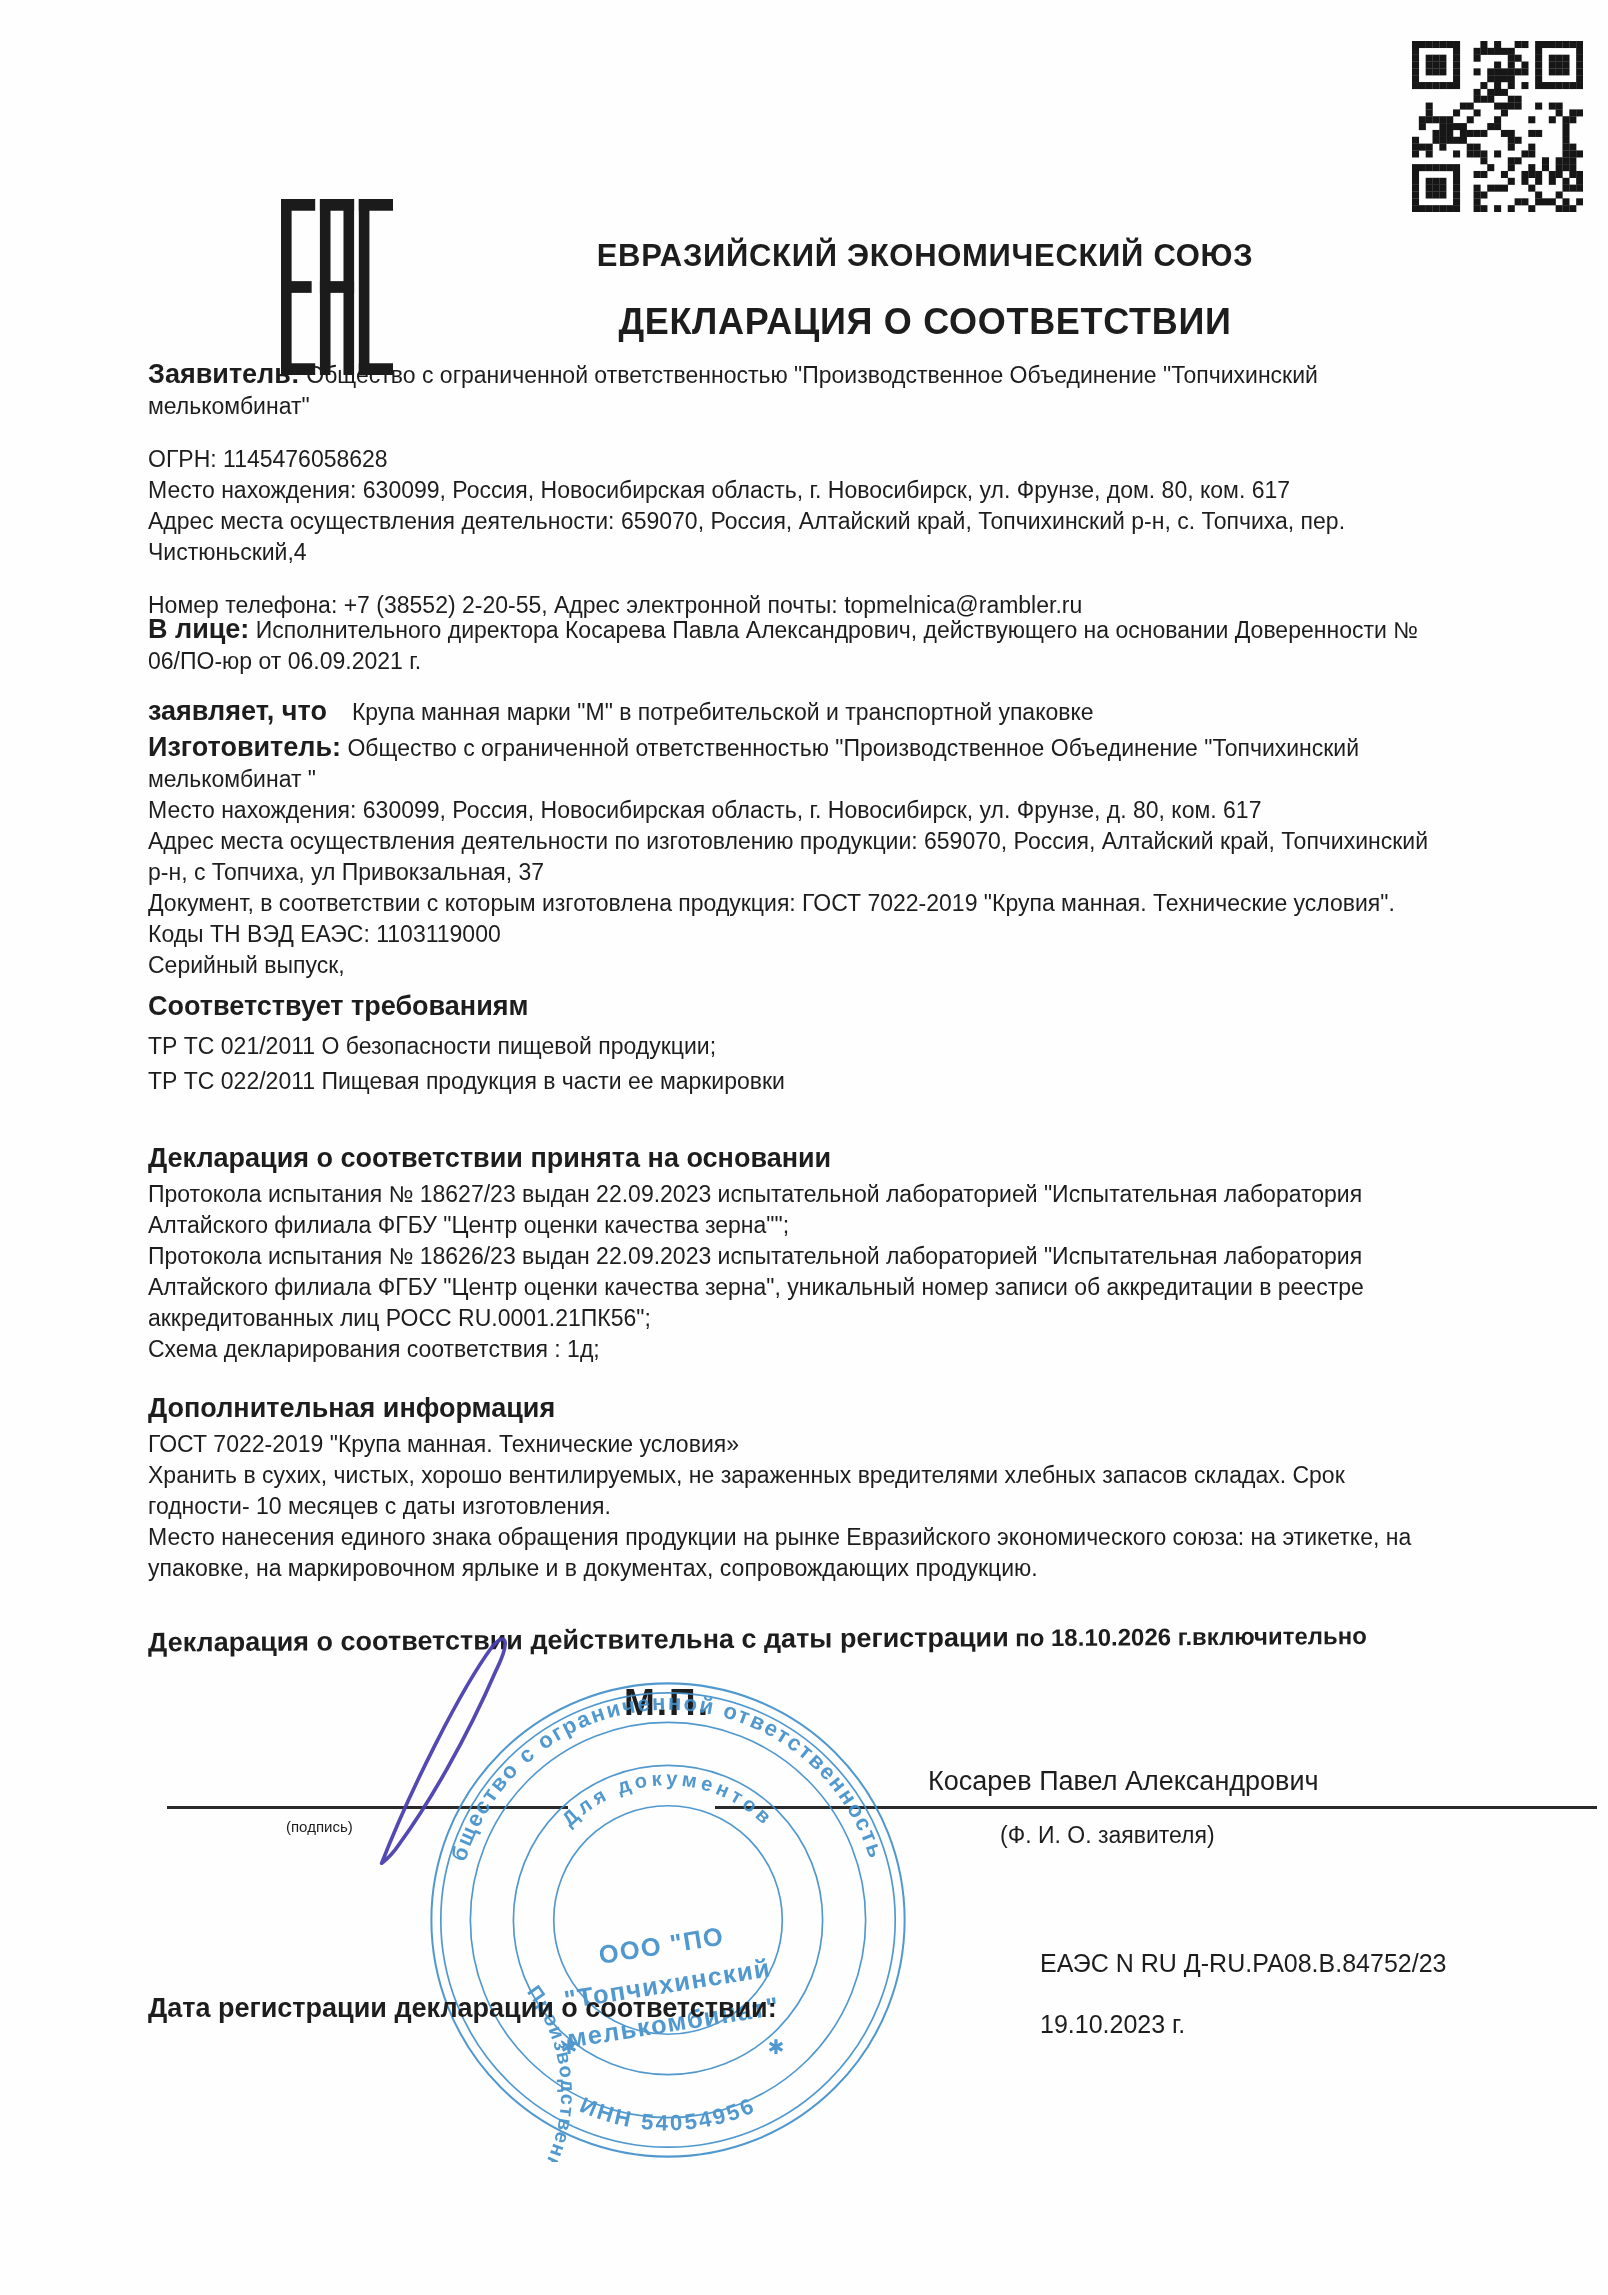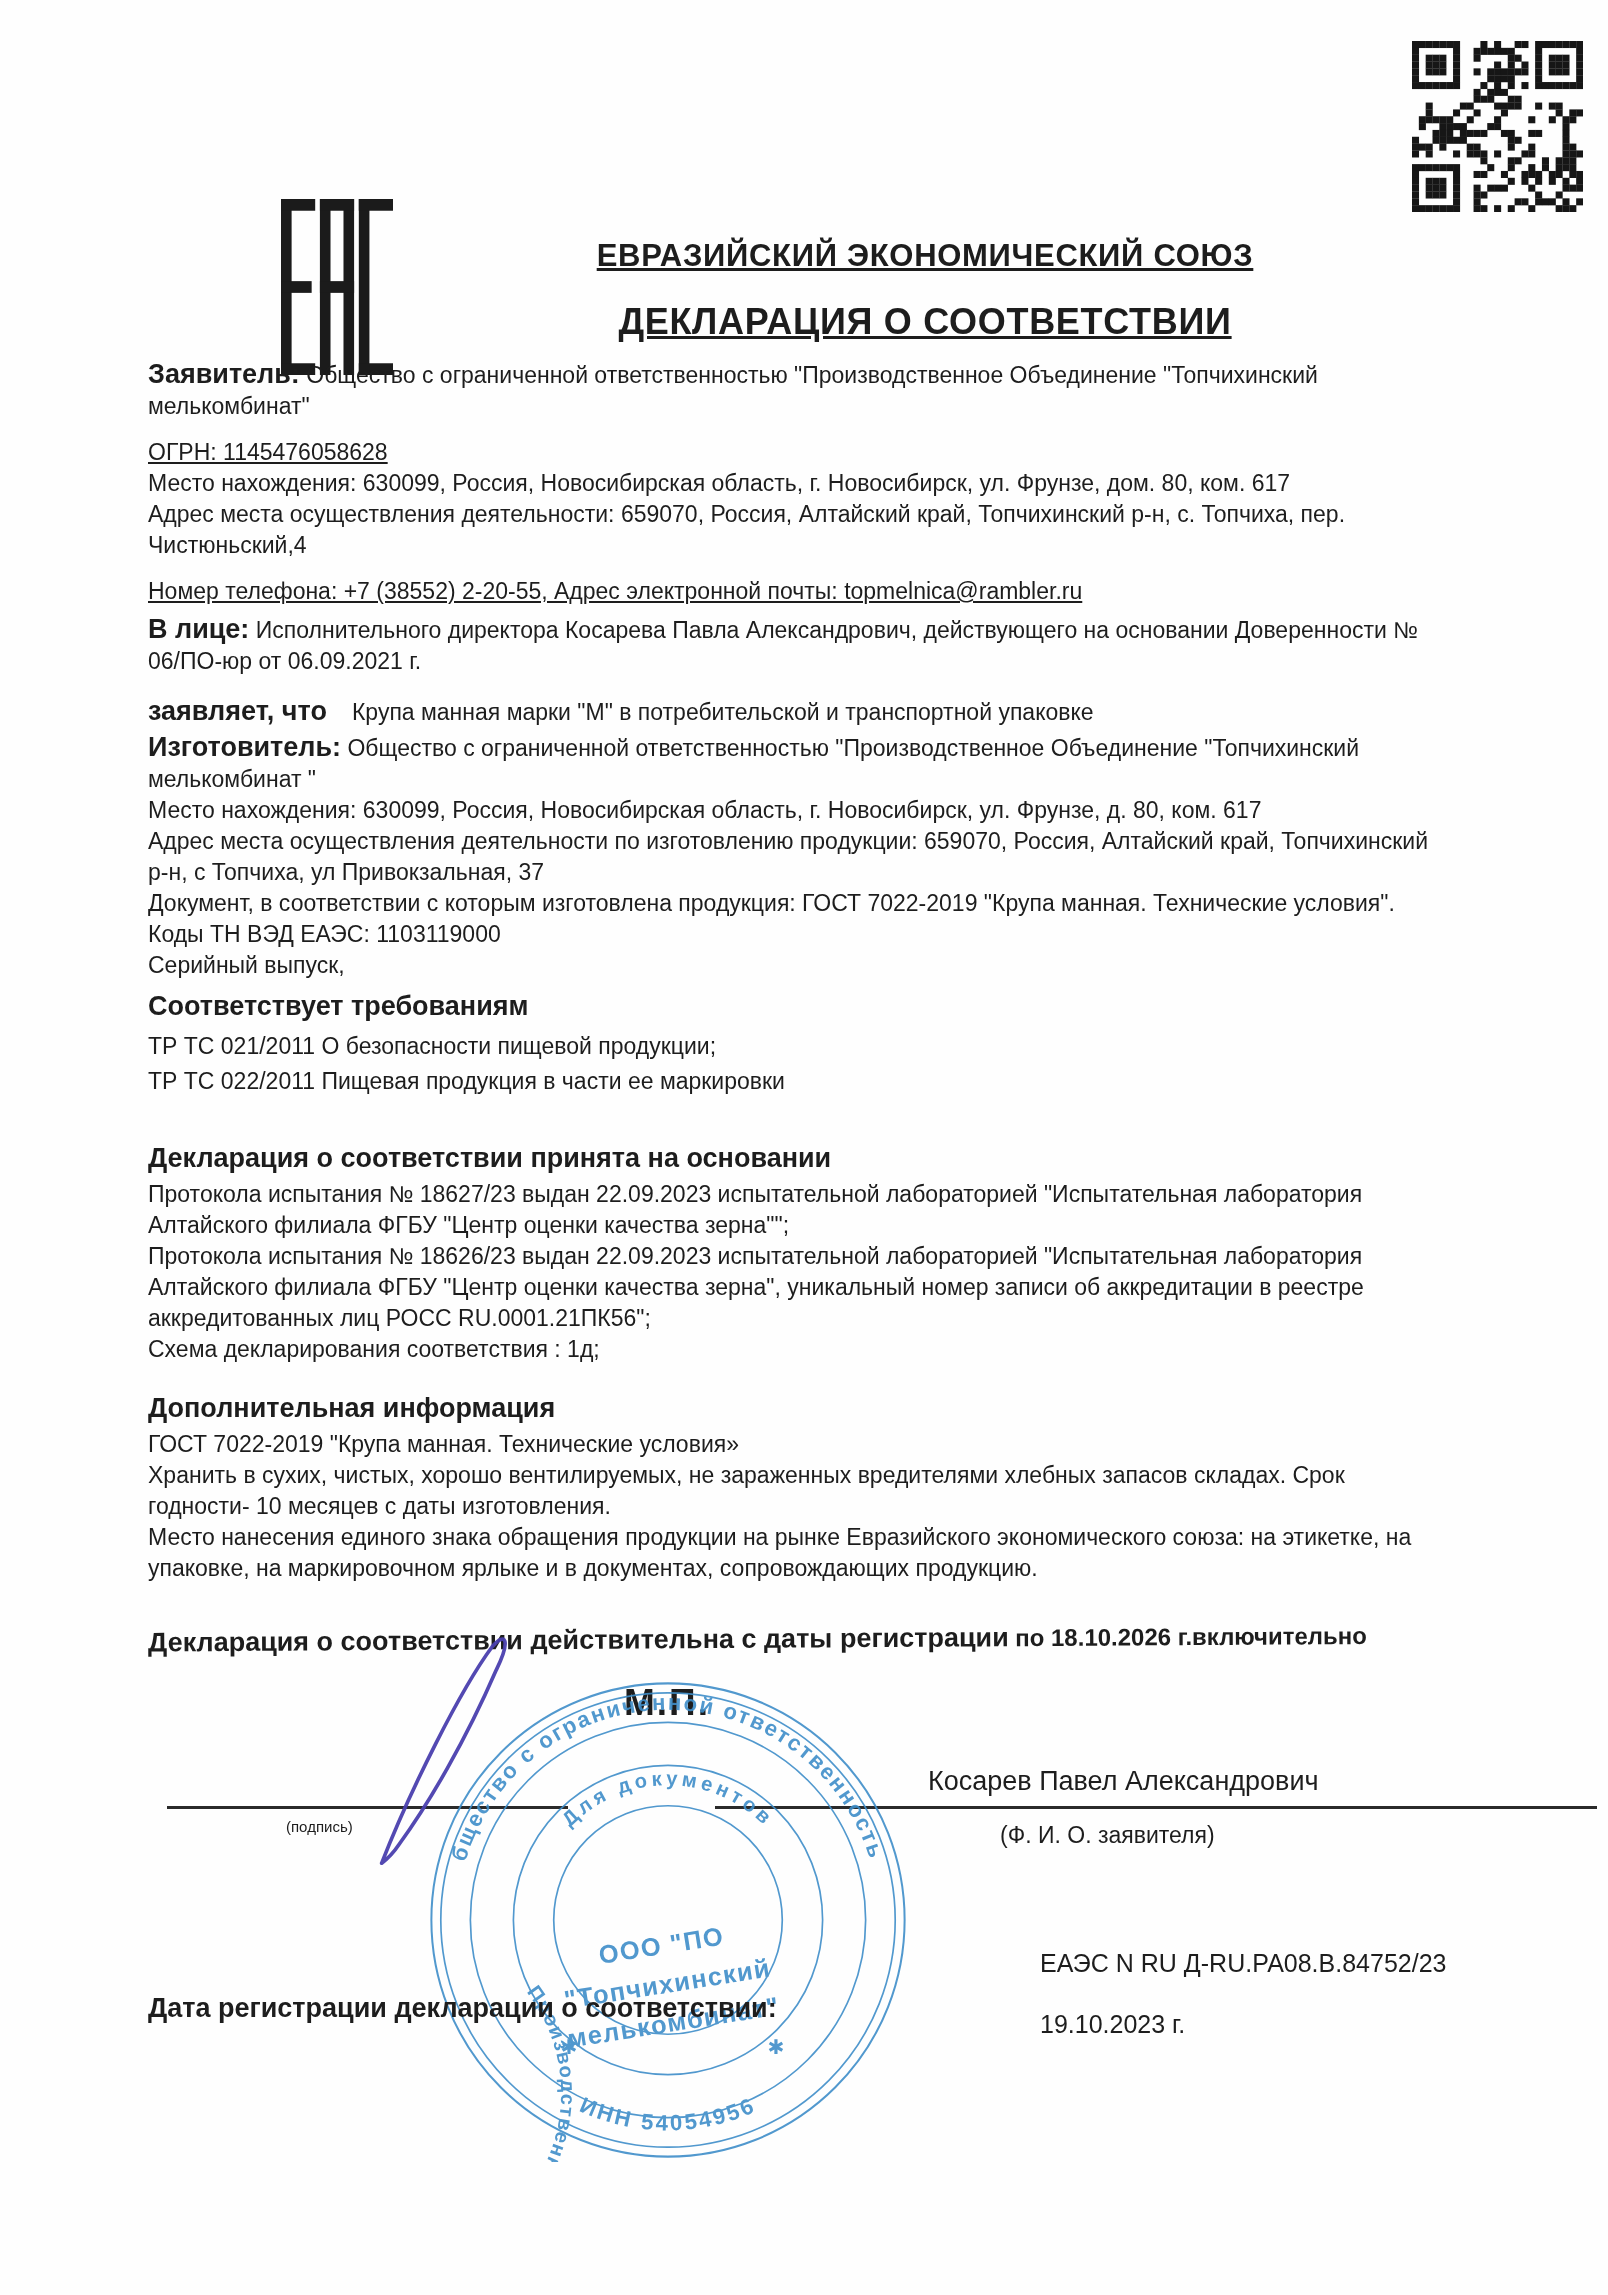--- a/index.html
+++ b/index.html
@@ -3,31 +3,31 @@
 <meta charset="utf-8">
 <style>
   html,body{margin:0;padding:0;}
   body{
     width:1609px;height:2295px;position:relative;background:#fefefe;
     font-family:"Liberation Sans", sans-serif;color:#1d1d1d;overflow:hidden;
   }
   .abs{position:absolute;}
   
   #eac-logo{left:281px;top:199px;width:112px;height:176px;}
-  #titles{left:281px;right:40px;top:238px;text-align:center;text-decoration:underline;}
+  #titles{left:281px;right:40px;top:238px;text-align:center;}
   .title1{font-size:31px;font-weight:bold;letter-spacing:0.7px;}
   .title2{font-size:36px;font-weight:bold;letter-spacing:0.7px;margin-top:27px;}
   #qr-box{left:1412px;top:41px;width:171px;height:171px;}
   #qr-svg{width:100%;height:100%;fill:#161616;}
   
   .sec{left:148px;width:1453px;font-size:23px;line-height:31px;}
   .b{font-weight:bold;font-size:27px;}
   .h{font-weight:bold;font-size:27px;}
   .line{white-space:nowrap;}
-  .gap14{margin-top:15px;text-decoration:underline;}
+  .gap14{margin-top:22px;}
   #sec-applicant{top:359px;}
   #sec-inperson{top:614px;}
   #sec-declares{top:696px;}
   #sec-declares .first{margin-left:18.7px;}
   #sec-manufacturer{top:732px;}
   #sec-compliance-h{top:991px;}
   #sec-compliance{top:1029px;line-height:35px;}
   #sec-basis-h{top:1143px;}
   #sec-basis{top:1179px;}
   #sec-additional-h{top:1393px;}

